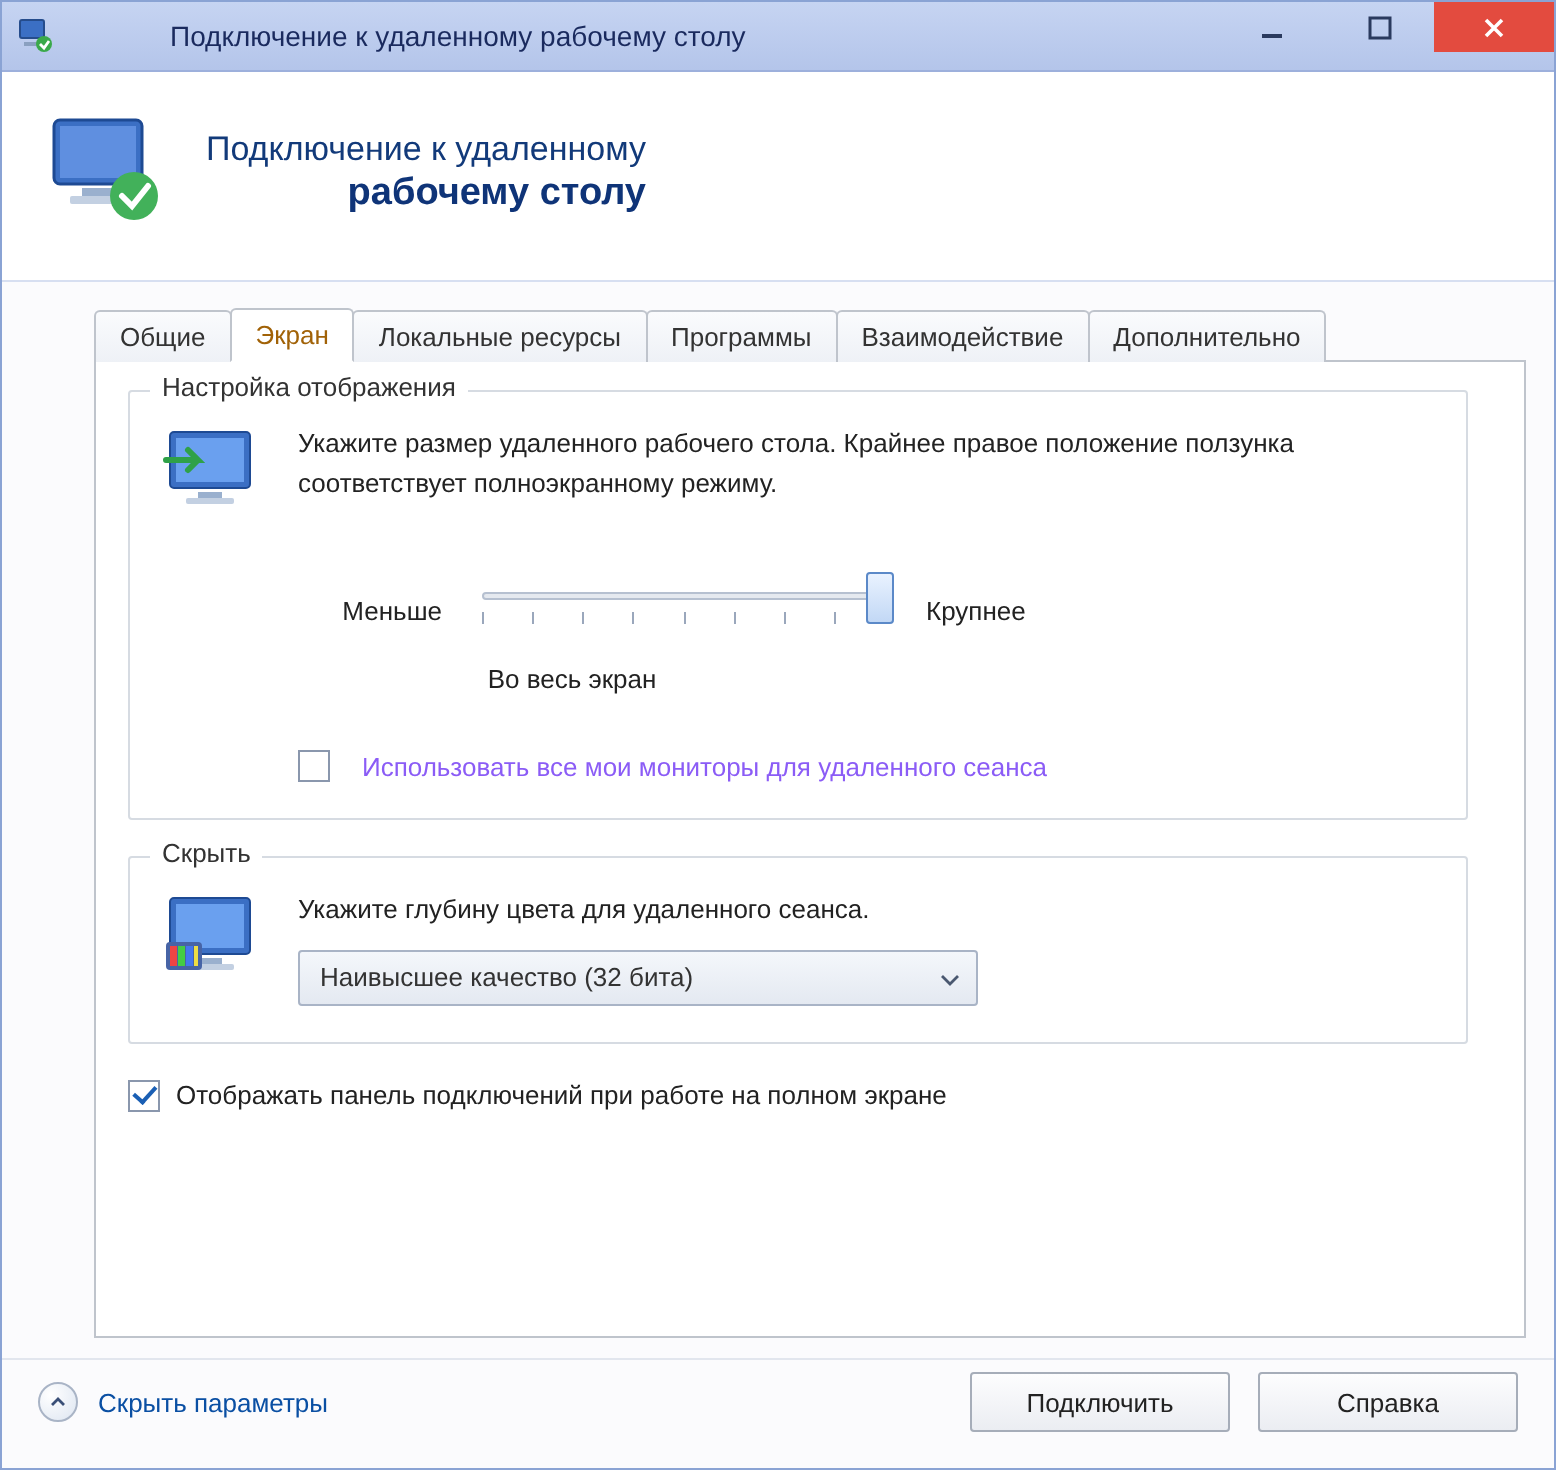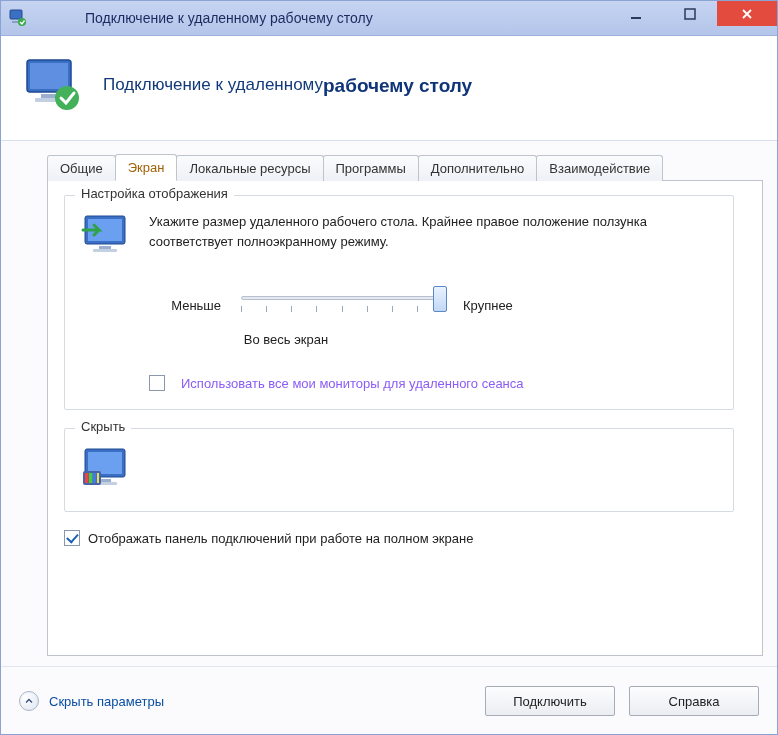--- a/index.html
+++ b/index.html
@@ -71,21 +71,22 @@
     align-items: center;
     gap: 18px;
   }
   .header-panel .big-icon {
     width: 64px; height: 64px;
     position: relative;
     flex-shrink: 0;
   }
   .header-title-block {
     display: flex;
-    flex-direction: row;
+    flex-direction: column;
+    align-items: flex-end;
   }
   .header-line1 {
     color: #123a7a;
     font-size: 17px;
     line-height: 1.25;
   }
   .header-line2 {
     color: #0f3478;
     font-size: 19px;
     font-weight: 700;
@@ -282,21 +283,21 @@
     color: #333;
     border-radius: 2px;
   }
   .fake-select .chev {
     color: #4a5870;
   }
 
   
   .footer {
     border-top: 1px solid #e2e6ee;
-    padding: 19px 18px 18px 18px;
+    padding: 6px 18px 18px 18px;
     display: flex;
     align-items: center;
     justify-content: space-between;
     background: #fbfbfd;
   }
   .footer-left {
     display: flex;
     align-items: center;
     gap: 10px;
   }
@@ -382,22 +383,22 @@
     </div>
   </div>
 
   <div class="content">
 
     <div class="tabstrip">
       <div class="tab">Общие</div>
       <div class="tab active">Экран</div>
       <div class="tab">Локальные ресурсы</div>
       <div class="tab">Программы</div>
+      <div class="tab">Взаимодействие</div>
       <div class="tab">Дополнительно</div>
-      <div class="tab">Взаимодействие</div>
     </div>
 
     <div class="tab-panel">
 
       <div class="group">
         <div class="group-legend">Настройка отображения</div>
         <div class="group-body">
           <div class="group-icon">
             <svg viewBox="0 0 54 48">
               <rect x="4" y="4" width="40" height="28" rx="2" fill="#3b6fc4" stroke="#1e4a93"></rect>
@@ -448,20 +449,33 @@
               <rect x="12" y="37" width="24" height="3" rx="1" fill="#c3d0e2"></rect>
               <g transform="translate(2,26)">
                 <rect x="0" y="0" width="18" height="14" rx="2" fill="#4764a6"></rect>
                 <rect x="2" y="2" width="3.5" height="10" fill="#e44"></rect>
                 <rect x="6" y="2" width="3.5" height="10" fill="#4c4"></rect>
                 <rect x="10" y="2" width="3.5" height="10" fill="#47e"></rect>
                 <rect x="14" y="2" width="2" height="10" fill="#ed4"></rect>
               </g>
             </svg>
           </div>
+          <div style="flex:1">
+            <div class="group-text">Укажите глубину цвета для удаленного сеанса.</div>
+            <div class="select-row">
+              <div class="fake-select">
+                <span>Наивысшее качество (32 бита)</span>
+                <span class="chev">
+                  <svg width="10" height="6" viewBox="0 0 10 6">
+                      <path d="M1 1 L5 5 L9 1" stroke="#4a5870" stroke-width="1.4" fill="none"></path>
+                    </svg>
+                </span>
+              </div>
+            </div>
+          </div>
         </div>
       </div>
 
       <div class="bottom-check-row">
         <span class="cbx checked"></span>
         <span>Отображать панель подключений при работе на полном экране</span>
       </div>
 
     </div>
   </div>

